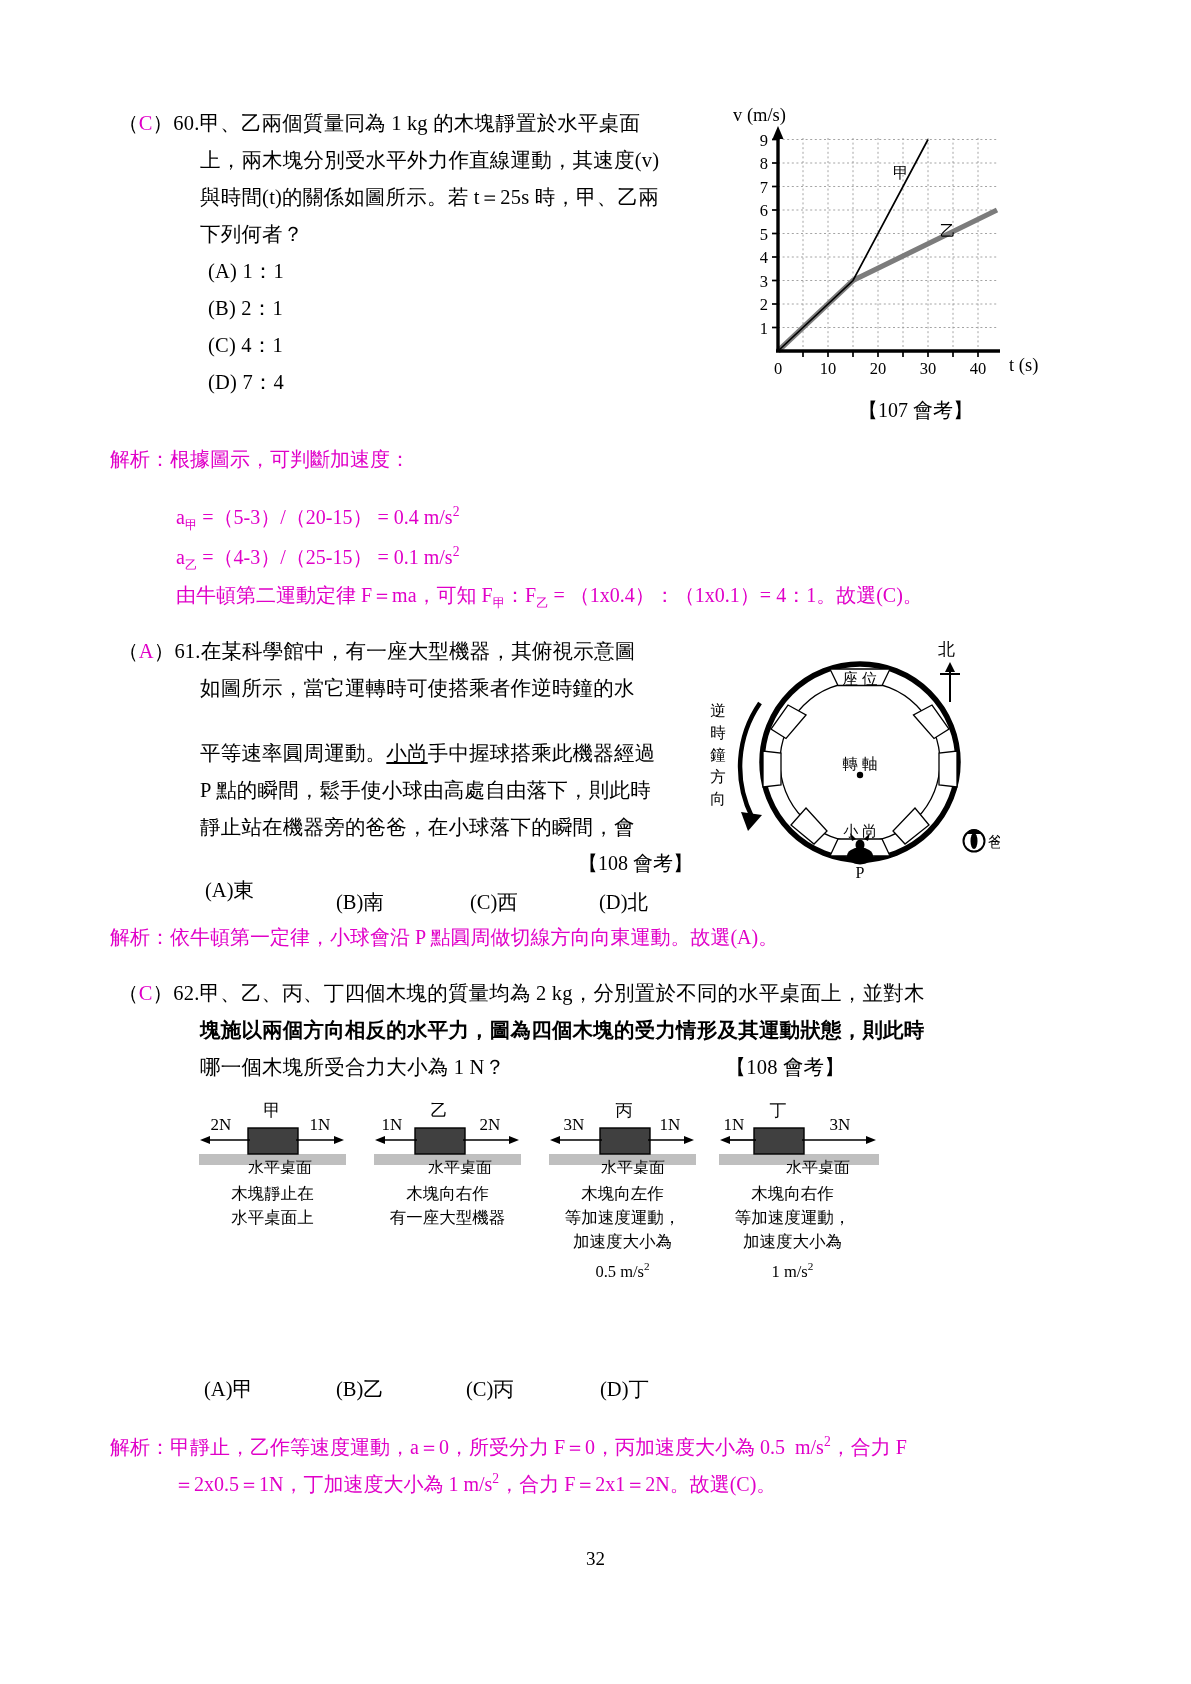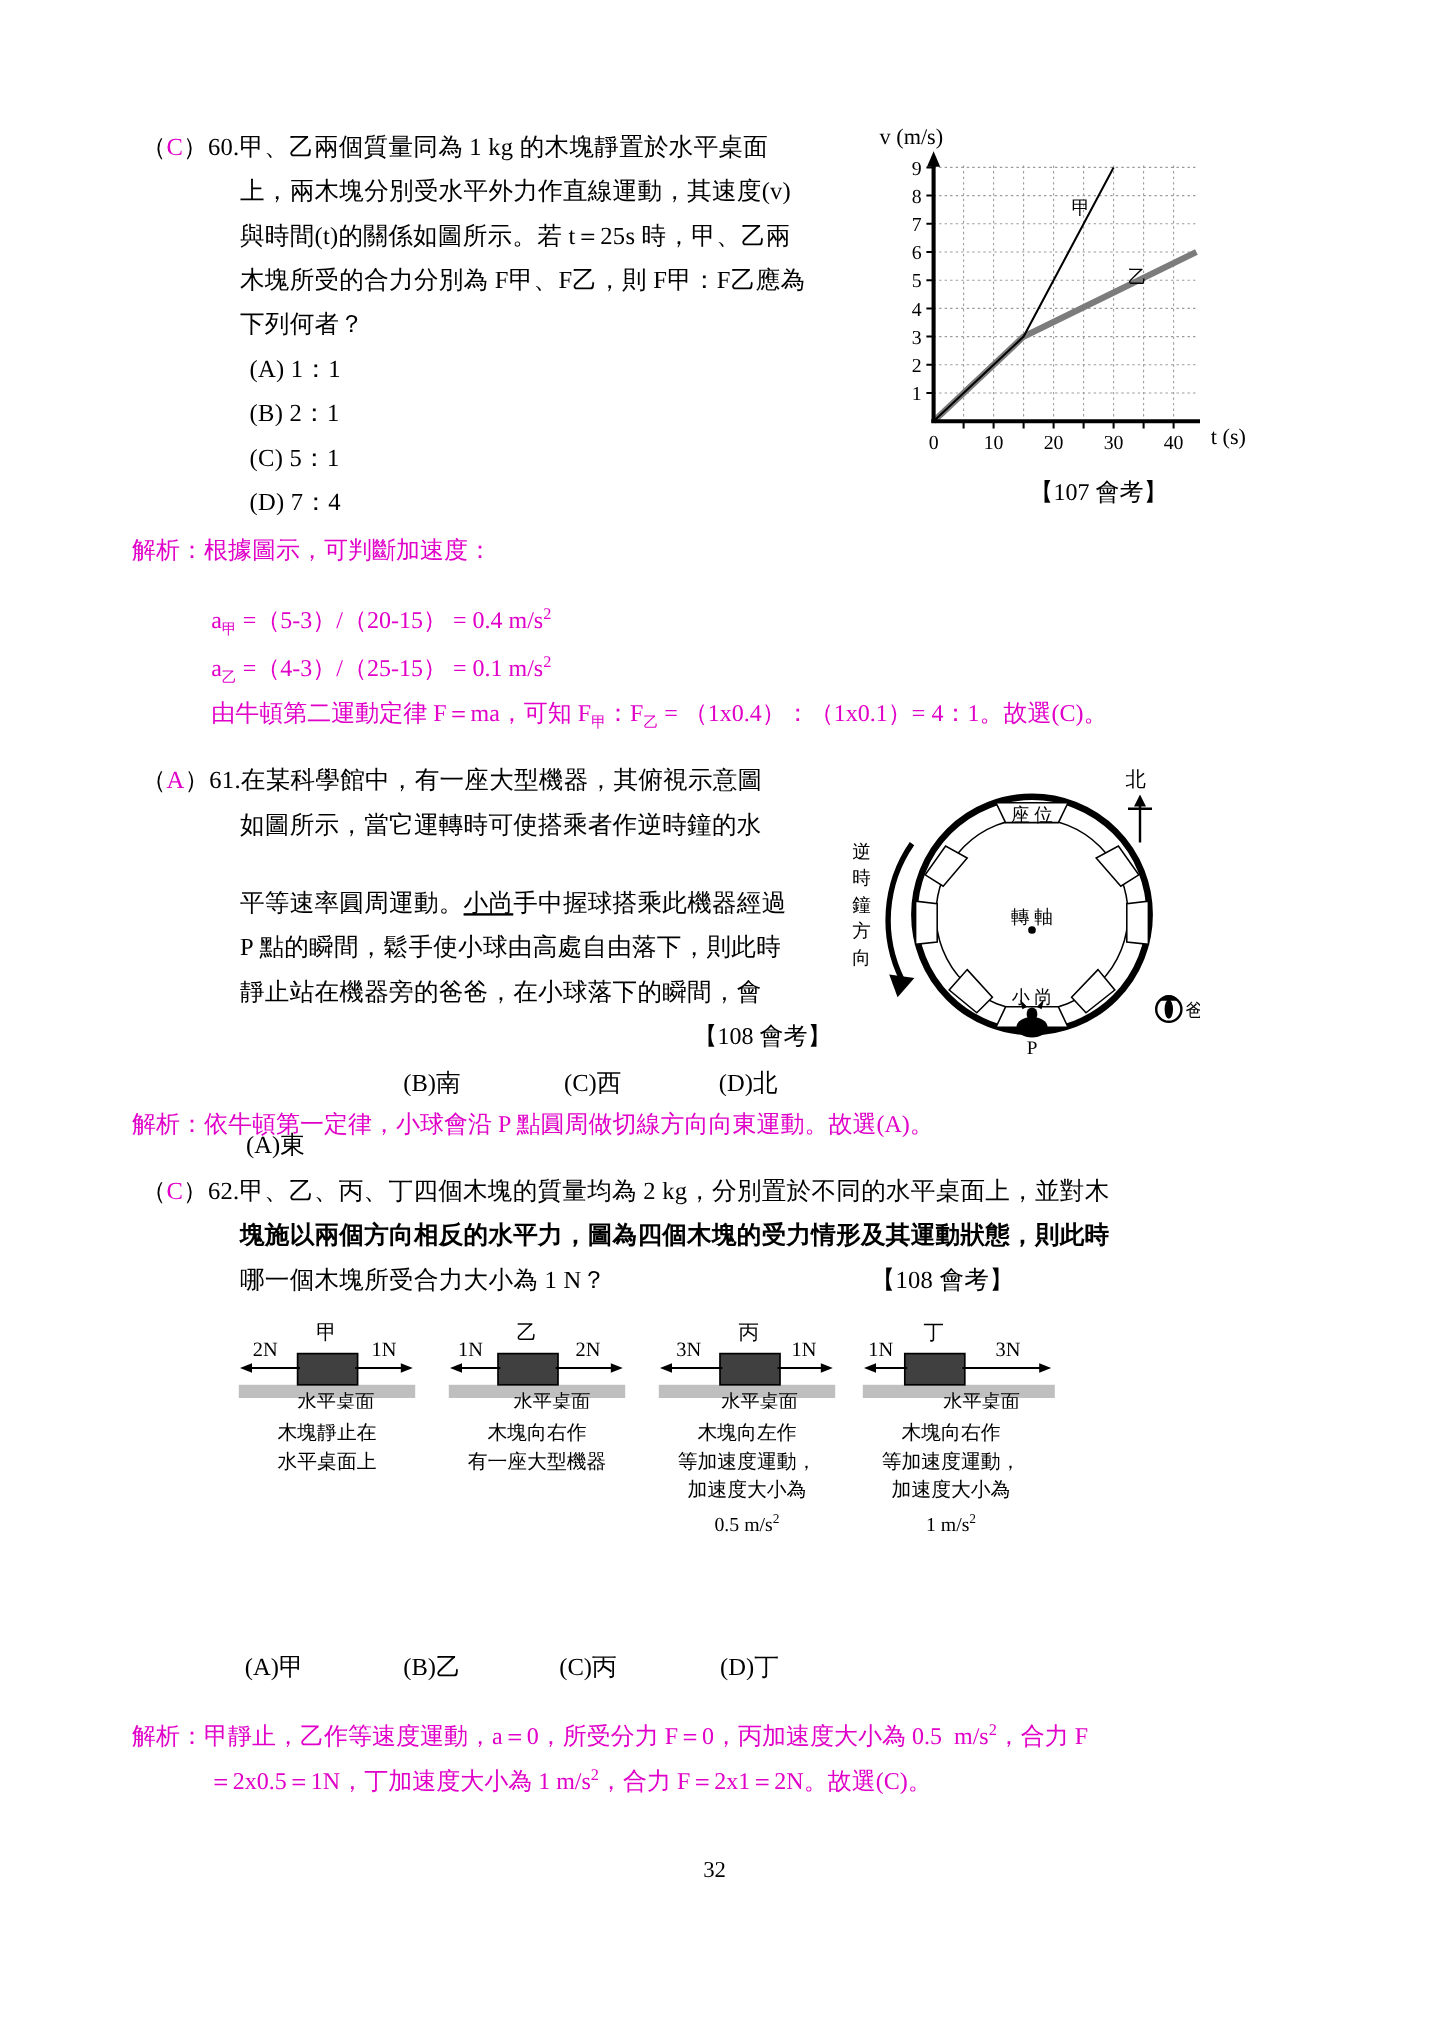--- a/index.html
+++ b/index.html
@@ -98,25 +98,24 @@
 <body>
 
 <div class="page">
 
   <div class="q-block" style="left:118px; top:105px;">
     <div class="qline">
       <span>（</span><span class="ans-mark">C</span><span>）</span><span>60.</span><span>甲、乙兩個質量同為 1 kg 的木塊靜置於水平桌面</span>
     </div>
     <div class="qline" style="padding-left:82px;"><span>上，兩木塊分別受水平外力作直線運動，其速度(v)</span></div>
     <div class="qline" style="padding-left:82px;"><span>與時間(t)的關係如圖所示。若 t＝25s 時，甲、乙兩</span></div>
-    <div class="qline" style="padding-left:82px;"><span>木塊所受的合力分別為 F甲、F乙，則 F甲：F乙應為</span></div>
     <div class="qline" style="padding-left:82px;"><span>下列何者？</span></div>
     <div class="qline opts" style="padding-left:90px;"><span>(A) 1：1</span></div>
     <div class="qline opts" style="padding-left:90px;"><span>(B) 2：1</span></div>
-    <div class="qline opts" style="padding-left:90px;"><span>(C) 5：1</span></div>
+    <div class="qline opts" style="padding-left:90px;"><span>(C) 4：1</span></div>
     <div class="qline opts" style="padding-left:90px;"><span>(D) 7：4</span></div>
   </div>
 
   <div id="chart60">
     <svg width="268" height="268" viewBox="0 0 268 268">
 
       <g stroke="#9a9a9a" stroke-width="0.9" stroke-dasharray="2,2.6">
         <line x1="68" y1="30" x2="68" y2="243"></line>
         <line x1="93" y1="30" x2="93" y2="243"></line>
         <line x1="118" y1="30" x2="118" y2="243"></line>
@@ -209,21 +208,21 @@
       <span>（</span><span class="ans-mark">A</span><span>）</span><span>61.</span><span>在某科學館中，有一座大型機器，其俯視示意圖</span>
     </div>
     <div class="qline" style="padding-left:82px;"><span>如圖所示，當它運轉時可使搭乘者作逆時鐘的水</span></div>
     <div class="qline" style="padding-left:82px;margin-top:28px;">平等速率圓周運動。<span class="underline-name">小尚</span>手中握球搭乘此機器經過</div>
     <div class="qline" style="padding-left:82px;"><span>P 點的瞬間，鬆手使小球由高處自由落下，則此時</span></div>
     <div class="qline" style="padding-left:82px;"><span>靜止站在機器旁的爸爸，在小球落下的瞬間，會</span></div>
   </div>
 
   <div class="src" style="position:absolute; left:578px; top:850px;">【108 會考】</div>
 
-  <div class="opts" style="position:absolute; left:205px; top:940px;"><span>(A)東</span></div>
+  <div class="opts" style="position:absolute; left:205px; top:876px;"><span>(A)東</span></div>
   <div class="opts" style="position:absolute; left:336px; top:888px;"><span>(B)南</span></div>
   <div class="opts" style="position:absolute; left:470px; top:888px;"><span>(C)西</span></div>
   <div class="opts" style="position:absolute; left:599px; top:888px;"><span>(D)北</span></div>
 
   <div class="sol" style="position:absolute; left:110px; top:920px;">解析：依牛頓第一定律，小球會沿 P 點圓周做切線方向向東運動。故選(A)。</div>
 
   <div id="ride61">
     <svg width="300" height="235" viewBox="0 0 300 235">
 
       <circle cx="160" cy="117" r="98" fill="none" stroke="#000000" stroke-width="5.5"></circle>

